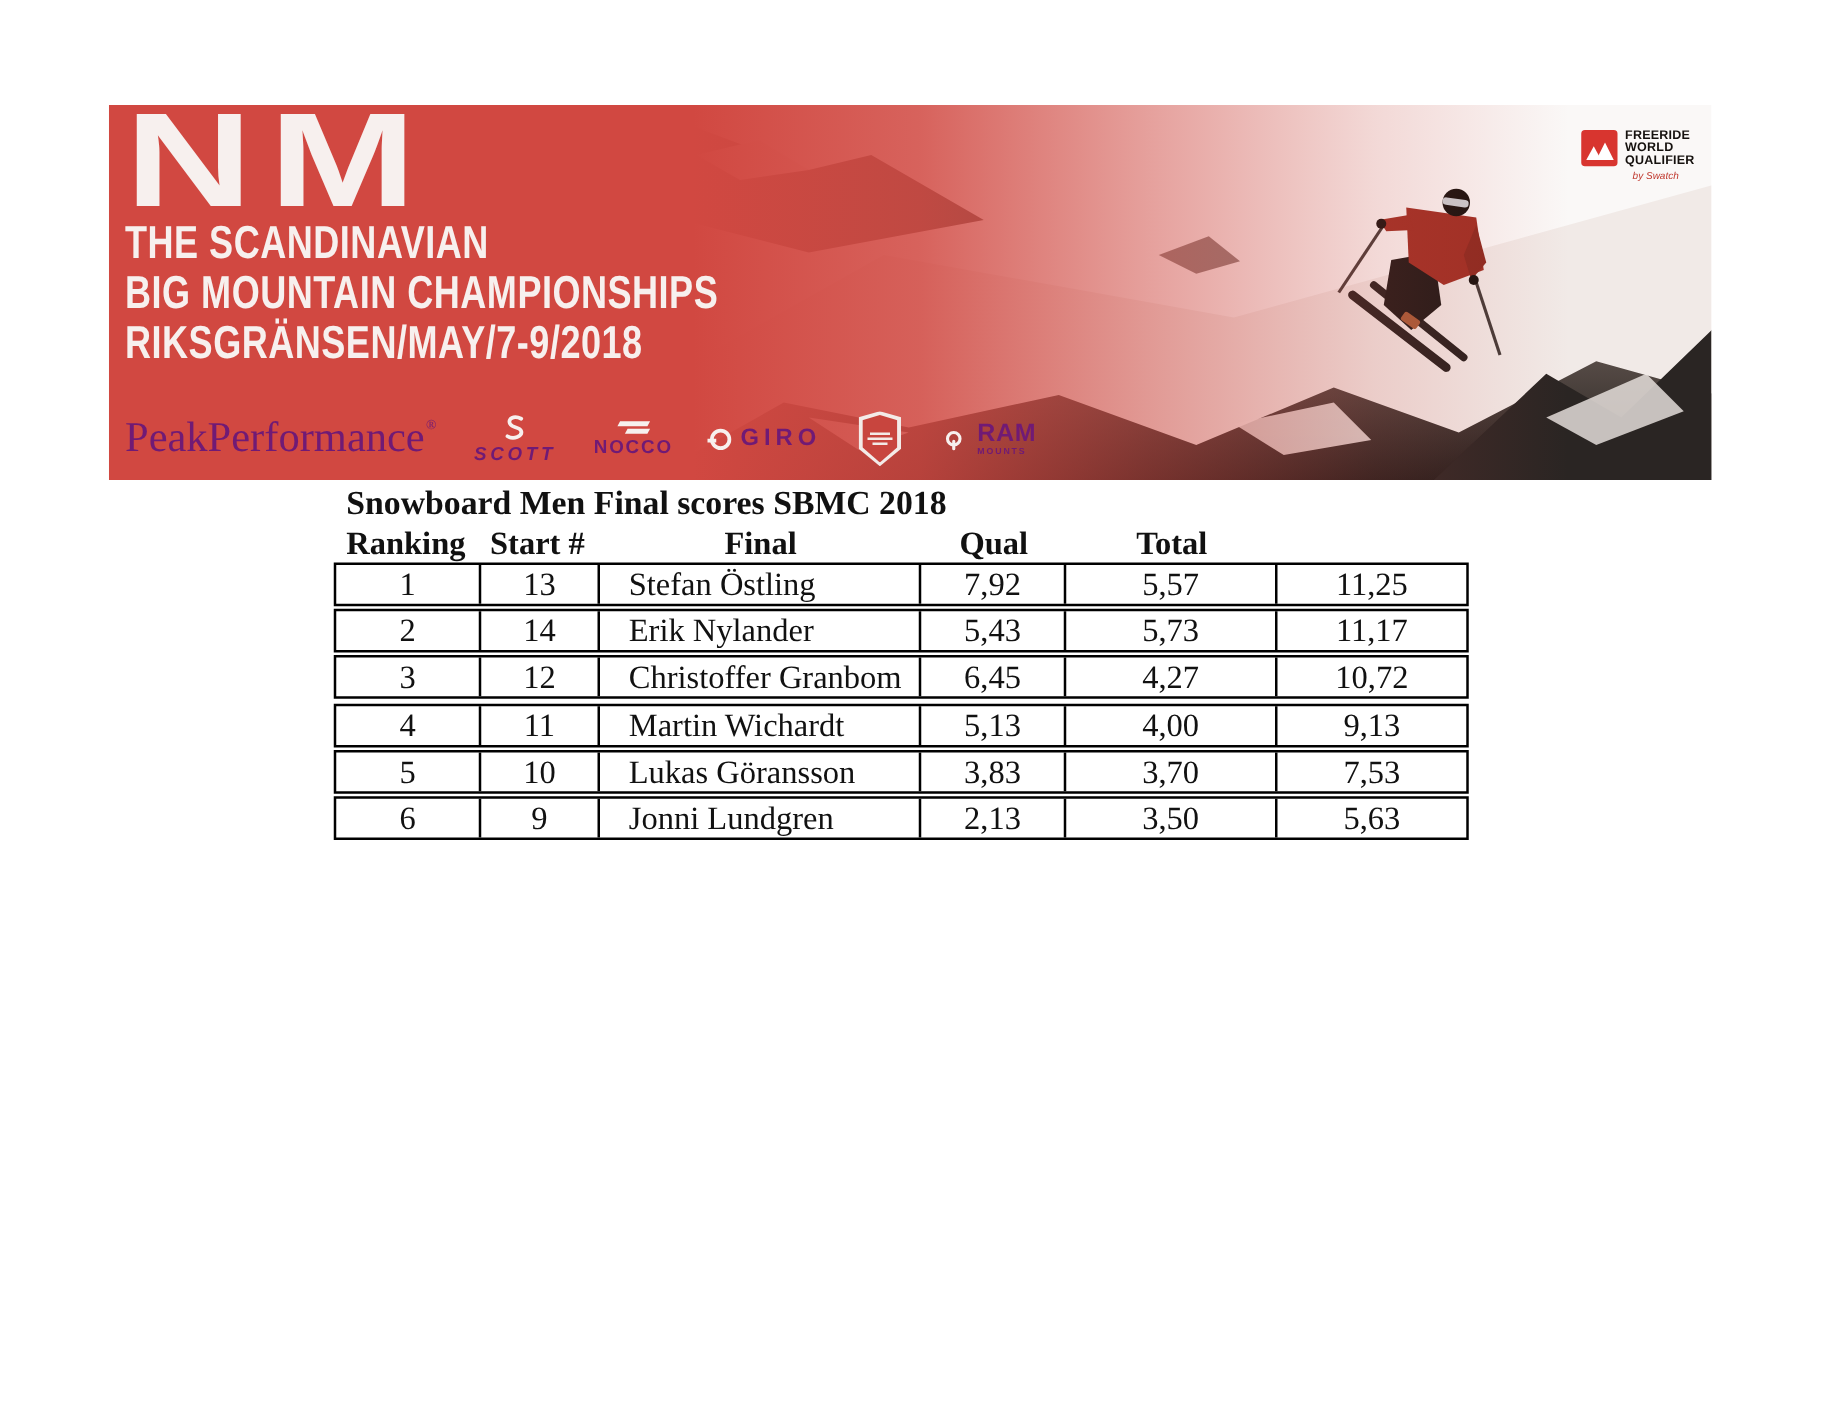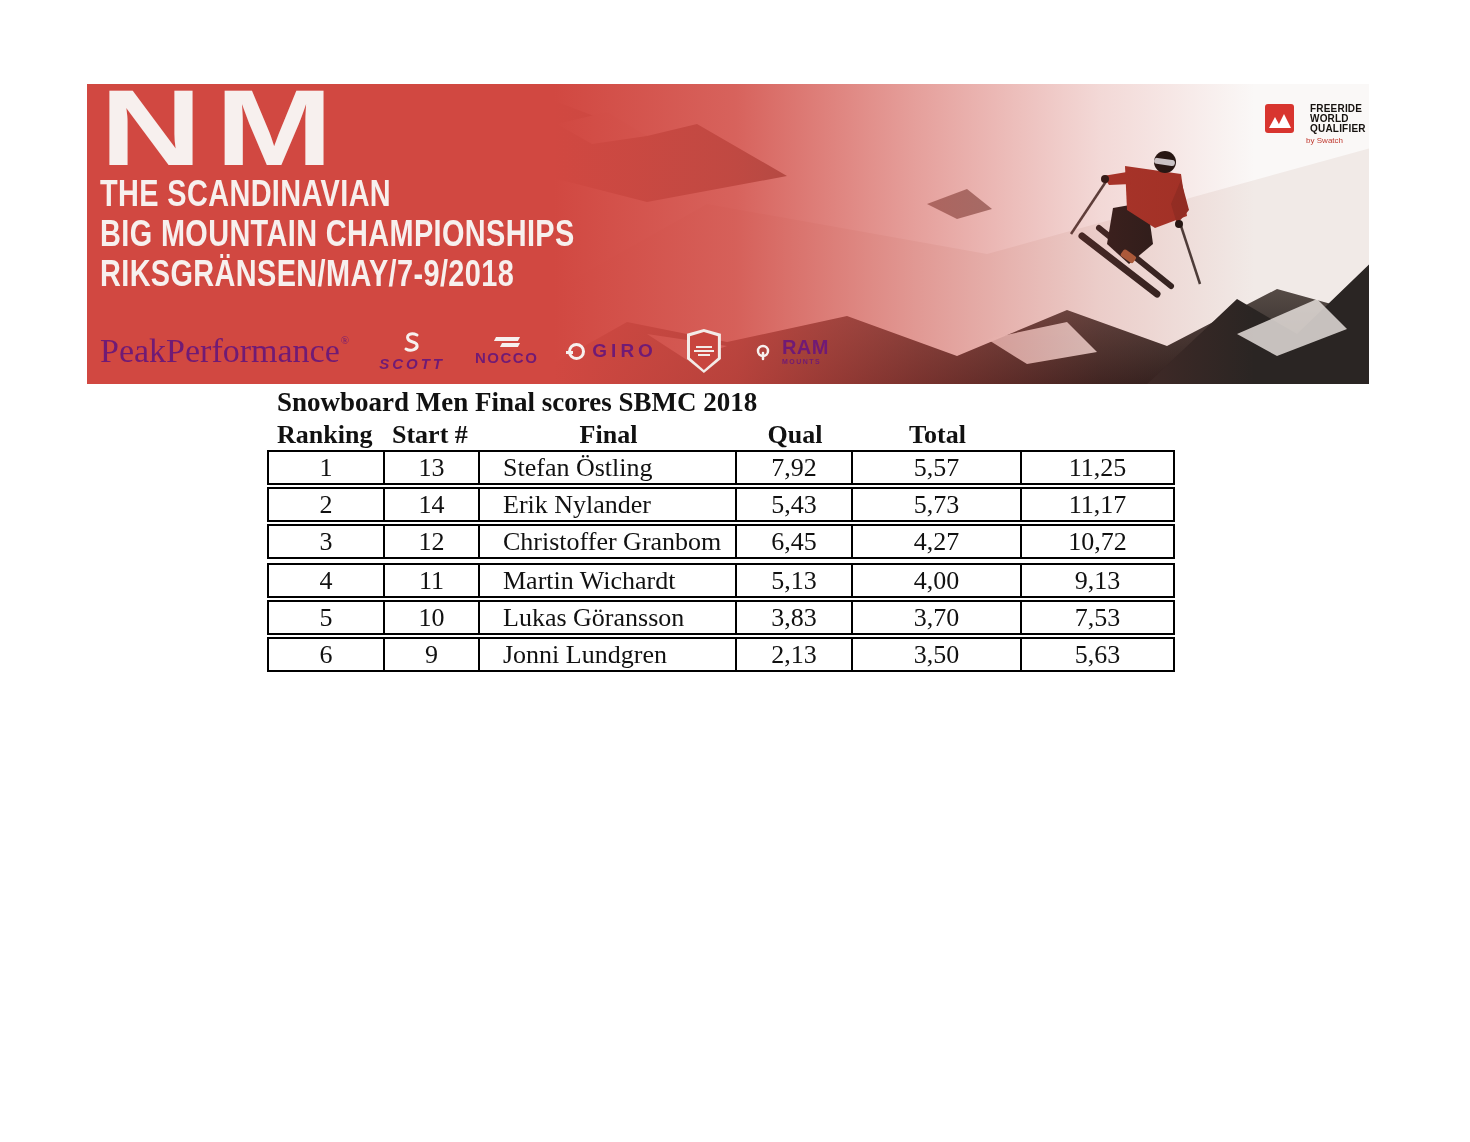--- a/index.html
+++ b/index.html
@@ -61,31 +61,31 @@
   .shield-inner i:nth-child(1){ width:16px; }
   .shield-inner i:nth-child(2){ width:20px; }
   .shield-inner i:nth-child(3){ width:12px; }
 
   .ram-text { display:flex; flex-direction:column; line-height:1; }
   .ram-word { font-size:20px; font-weight:900; letter-spacing:0.5px; }
   .ram-sub { font-size:7px; font-weight:700; letter-spacing:1.5px; margin-top:1px; }
 
   
   .fwq { position:absolute; left:1178px; top:20px; z-index:3; width:120px; }
-  .fwq-top { display:flex; align-items:flex-start; gap:16px; }
+  .fwq-top { display:flex; align-items:flex-start; gap:6px; }
   .fwq-box {
     width:29px; height:29px; background:#d8352f; border-radius:3px; position:relative; flex:0 0 auto;
   }
   .fwq-box .m1 { position:absolute; left:4px; bottom:5px; width:0; height:0;
     border-left:6px solid transparent; border-right:6px solid transparent; border-bottom:11px solid #fff; }
   .fwq-box .m2 { position:absolute; left:12px; bottom:5px; width:0; height:0;
     border-left:7px solid transparent; border-right:7px solid transparent; border-bottom:14px solid #fff; }
   .fwq-lines { display:flex; flex-direction:column; }
   .fwq-lines span { font-size:10px; font-weight:900; line-height:10px; letter-spacing:0.2px; color:#15110e; }
-  .fwq-by { font-size:8px; color:#c0392f; text-align:right; width:78px; margin-top:2px; }
+  .fwq-by { font-size:8px; color:#c0392f; text-align:right; width:78px; margin-top:2px; font-style:italic; }
 
   
   .results { position:absolute; left:267px; top:386px; width:908px;font-family:Liberation Serif, serif; }
   .results-title {
     height:32px; padding-left:10px; font-size:27px; font-weight:700;
     display:flex; align-items:center; white-space:nowrap;
   }
   .thead {
     display:grid; grid-template-columns:118px 95px 257px 116px 169px 153px;
     width:908px; height:30px; margin-top:2px; font-size:26px; font-weight:700;

